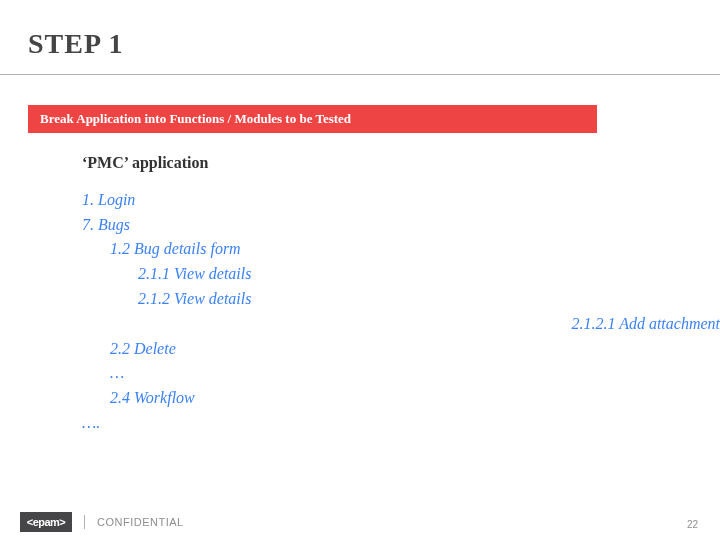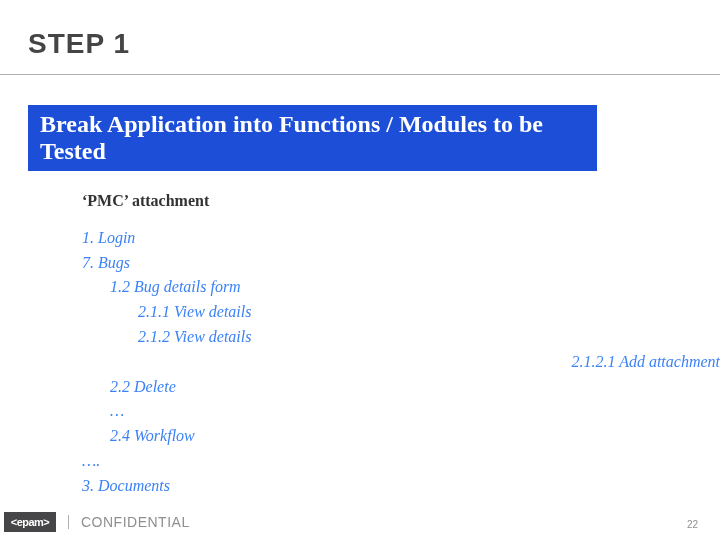--- a/index.html
+++ b/index.html
@@ -7,41 +7,41 @@
     padding: 0;
     width: 720px;
     height: 540px;
     background: #ffffff;
     font-family: Arial, Helvetica, sans-serif;
     overflow: hidden;
     position: relative;
   }
 
   .slide-title {
-    font-family: Liberation Sans, sans-serif;
+    font-family: Liberation Serif, serif;
     font-weight: 900;
     font-size: 28px;
     letter-spacing: 1px;
     color: #454545;
     margin: 28px 0 0 28px;
   }
 
   .title-rule {
     border: none;
     border-top: 1px solid #b0b0b0;
     margin: 14px 0 0 0;
   }
 
   .section-bar {
     margin: 30px 0 0 28px;
-    background: #1d4ed8;
+    background: #ef4444;
     color: #ffffff;
     font-family: Georgia, "Times New Roman", serif;
     font-weight: bold;
-    font-size: 24px;
+    font-size: 13px;
     padding: 6px 12px;
     display: inline-block;
     width: 545px;
   }
 
   .body {
     margin: 18px 0 0 82px;
     font-family: Georgia, "Times New Roman", serif;
     font-size: 16px;
     line-height: 1.55;
@@ -64,21 +64,21 @@
   .outline .i3 { padding-left: 84px; text-align: right; }
 
   .footer {
     position: absolute;
     left: 0;
     right: 0;
     bottom: 0;
     height: 36px;
     display: flex;
     align-items: center;
-    padding: 0 4px;
+    padding: 0 20px;
     box-sizing: border-box;
   }
 
   .logo-box {
     width: 52px;
     height: 20px;
     background: #464547;
     color: #ffffff;
     font-family: Arial, sans-serif;
     font-weight: bold;
@@ -91,21 +91,21 @@
 
   .divider {
     width: 1px;
     height: 14px;
     background: #b0b0b0;
     margin: 0 12px;
   }
 
   .conf {
     color: #8f8f8f;
-    font-size: 14px;
+    font-size: 11px;
     letter-spacing: 0.5px;
   }
 
   .page-num {
     position: absolute;
     right: 22px;
     bottom: 10px;
     color: #8f8f8f;
     font-size: 10px;
   }
@@ -115,34 +115,33 @@
 
 
 
 <div class="slide-title">STEP 1</div>
 
 <hr class="title-rule">
 
 <div class="section-bar">Break Application into Functions / Modules to be Tested</div>
 
 <div class="body">
-  <div class="app-name">‘PMC’ attachment</div>
+  <div class="app-name">‘PMC’ application</div>
 
   <div class="outline">
     <div class="i0">1. Login</div>
     <div class="i0">7. Bugs</div>
     <div class="i1">1.2 Bug details form</div>
     <div class="i2">2.1.1 View details</div>
     <div class="i2">2.1.2  View details</div>
     <div class="i3">2.1.2.1 Add attachment</div>
     <div class="i1">2.2 Delete</div>
     <div class="i1">…</div>
     <div class="i1">2.4 Workflow</div>
     <div class="i0">….</div>
-    <div class="i0">3. Documents</div>
   </div>
 </div>
 
 <div class="footer">
   <div class="logo-box">&lt;epam&gt;</div>
   <div class="divider"></div>
   <div class="conf">CONFIDENTIAL</div>
   <div class="page-num">22</div>
 </div>
 

